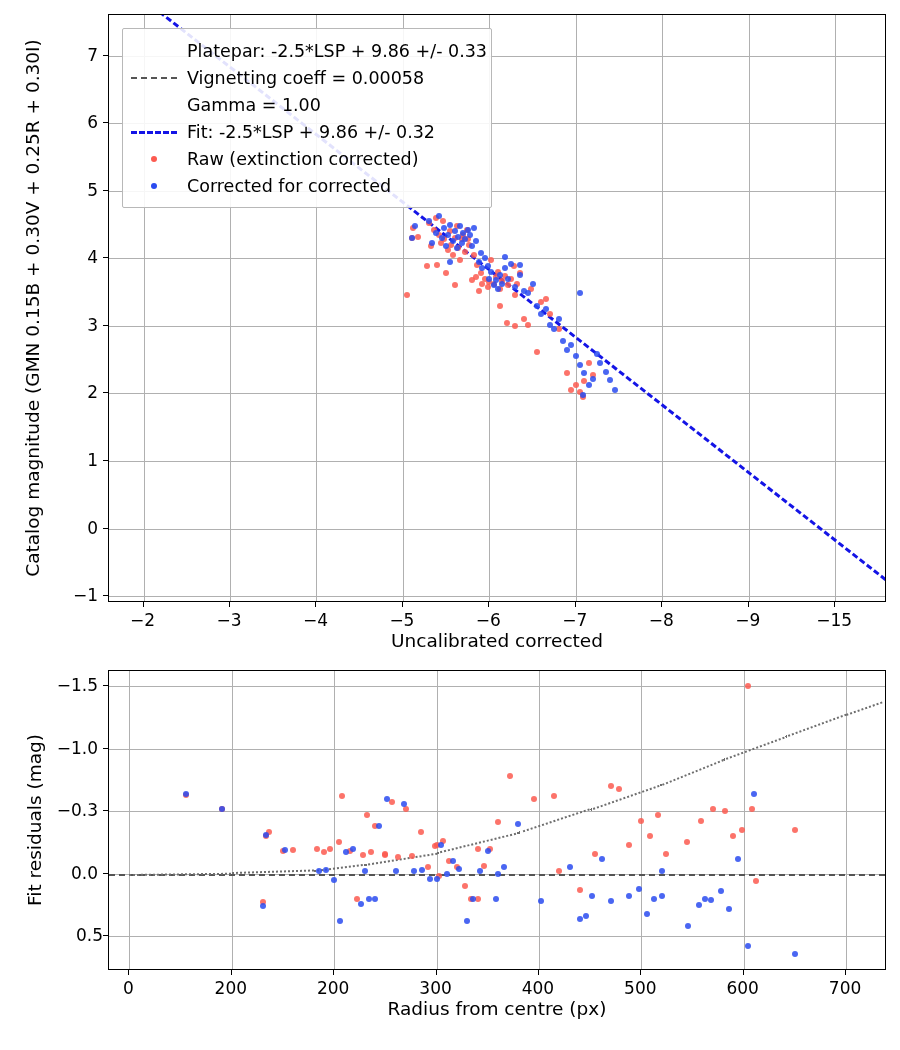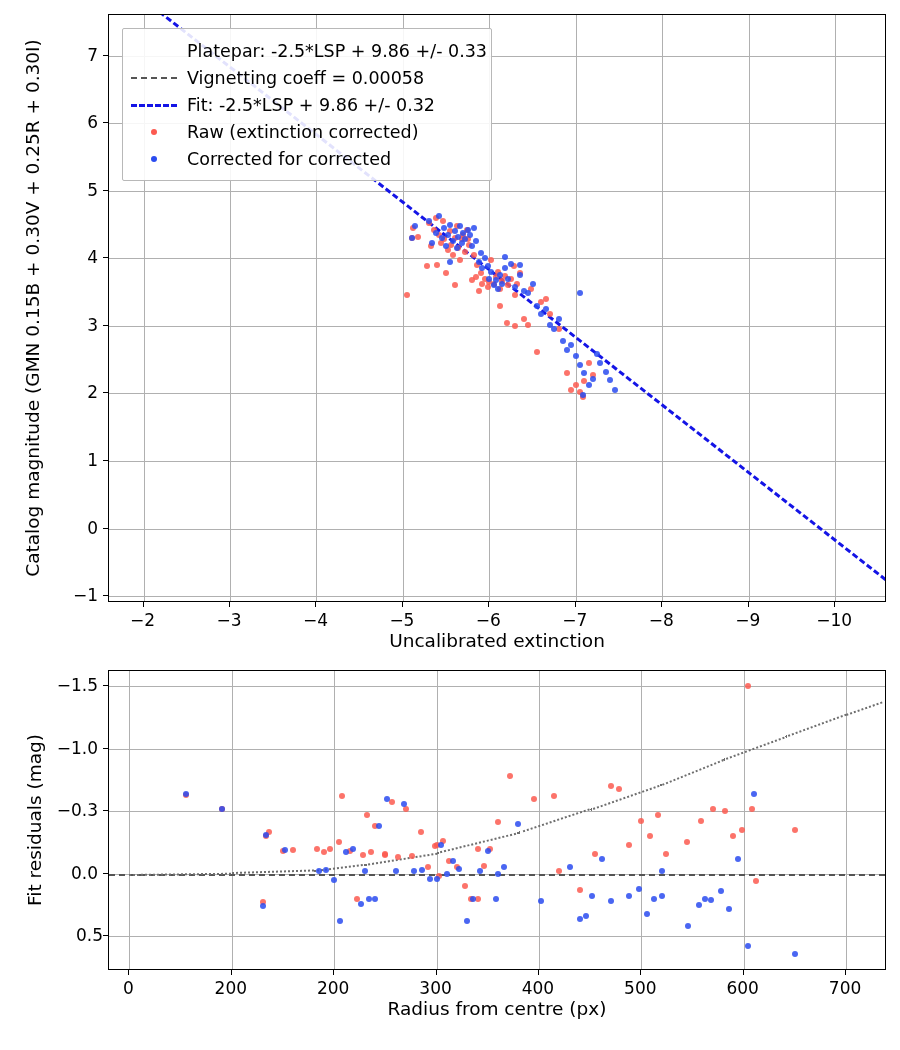--- a/index.html
+++ b/index.html
@@ -309,32 +309,36 @@
         <div class="pt blue" style="left: 501.378px; top: 364.966px;"></div>
         <div class="pt blue" style="left: 505.7px; top: 375.103px;"></div>
         <div class="pt blue" style="left: 471.122px; top: 278.455px;"></div>
         <div class="pt blue" style="left: 410.611px; top: 250.069px;"></div>
         <div class="pt blue" style="left: 395.916px; top: 241.959px;"></div>
         <div class="pt blue" style="left: 341.456px; top: 246.69px;"></div>
       </div>
 
     <div class="axis-label y" style="left:22px; top:308px;">Catalog magnitude (GMN 0.15B + 0.30V + 0.25R + 0.30I)</div>
 
-    <div class="axis-label x" style="left:497px; top:630px;">Uncalibrated extinction</div>
+    <div class="axis-label x" style="left:497px; top:630px;">Uncalibrated corrected</div>
 
     <div class="legend" style="left:122px; top:28px; width:370px;">
       <div class="legend-row">
         <span class="legend-key"></span>
         <span class="legend-text">Platepar: -2.5*LSP + 9.86 +/- 0.33</span>
       </div>
       <div class="legend-row">
         <span class="legend-key">
           <span class="dashline" style="border-top:2.6px dashed #555555;"></span>
         </span>
         <span class="legend-text">Vignetting coeff = 0.00058</span>
+      </div>
+      <div class="legend-row">
+        <span class="legend-key"></span>
+        <span class="legend-text">Gamma = 1.00</span>
       </div>
       <div class="legend-row">
         <span class="legend-key">
           <span class="dashline" style="border-top:3px dashed #1414e6;"></span>
         </span>
         <span class="legend-text">Fit: -2.5*LSP + 9.86 +/- 0.32</span>
       </div>
       <div class="legend-row">
         <span class="legend-key">
           <span class="dot" style="background:#fc5a50;"></span>
@@ -358,21 +362,21 @@
       <div class="ticklabel x" style="left: 401.911px; top: 610px;">−5</div>
       <div class="tick x" style="left: 488.356px; top: 602px;"></div>
       <div class="ticklabel x" style="left: 488.356px; top: 610px;">−6</div>
       <div class="tick x" style="left: 574.8px; top: 602px;"></div>
       <div class="ticklabel x" style="left: 574.8px; top: 610px;">−7</div>
       <div class="tick x" style="left: 661.244px; top: 602px;"></div>
       <div class="ticklabel x" style="left: 661.244px; top: 610px;">−8</div>
       <div class="tick x" style="left: 747.689px; top: 602px;"></div>
       <div class="ticklabel x" style="left: 747.689px; top: 610px;">−9</div>
       <div class="tick x" style="left: 834.133px; top: 602px;"></div>
-      <div class="ticklabel x" style="left: 834.133px; top: 610px;">−10</div>
+      <div class="ticklabel x" style="left: 834.133px; top: 610px;">−15</div>
       <div class="tick y" style="left: 103px; top: 595.241px;"></div>
       <div class="ticklabel y" style="left: 0px; width: 98px; top: 595.241px;">−1</div>
       <div class="tick y" style="left: 103px; top: 527.655px;"></div>
       <div class="ticklabel y" style="left: 0px; width: 98px; top: 527.655px;">0</div>
       <div class="tick y" style="left: 103px; top: 460.069px;"></div>
       <div class="ticklabel y" style="left: 0px; width: 98px; top: 460.069px;">1</div>
       <div class="tick y" style="left: 103px; top: 392.483px;"></div>
       <div class="ticklabel y" style="left: 0px; width: 98px; top: 392.483px;">2</div>
       <div class="tick y" style="left: 103px; top: 324.897px;"></div>
       <div class="ticklabel y" style="left: 0px; width: 98px; top: 324.897px;">3</div>

